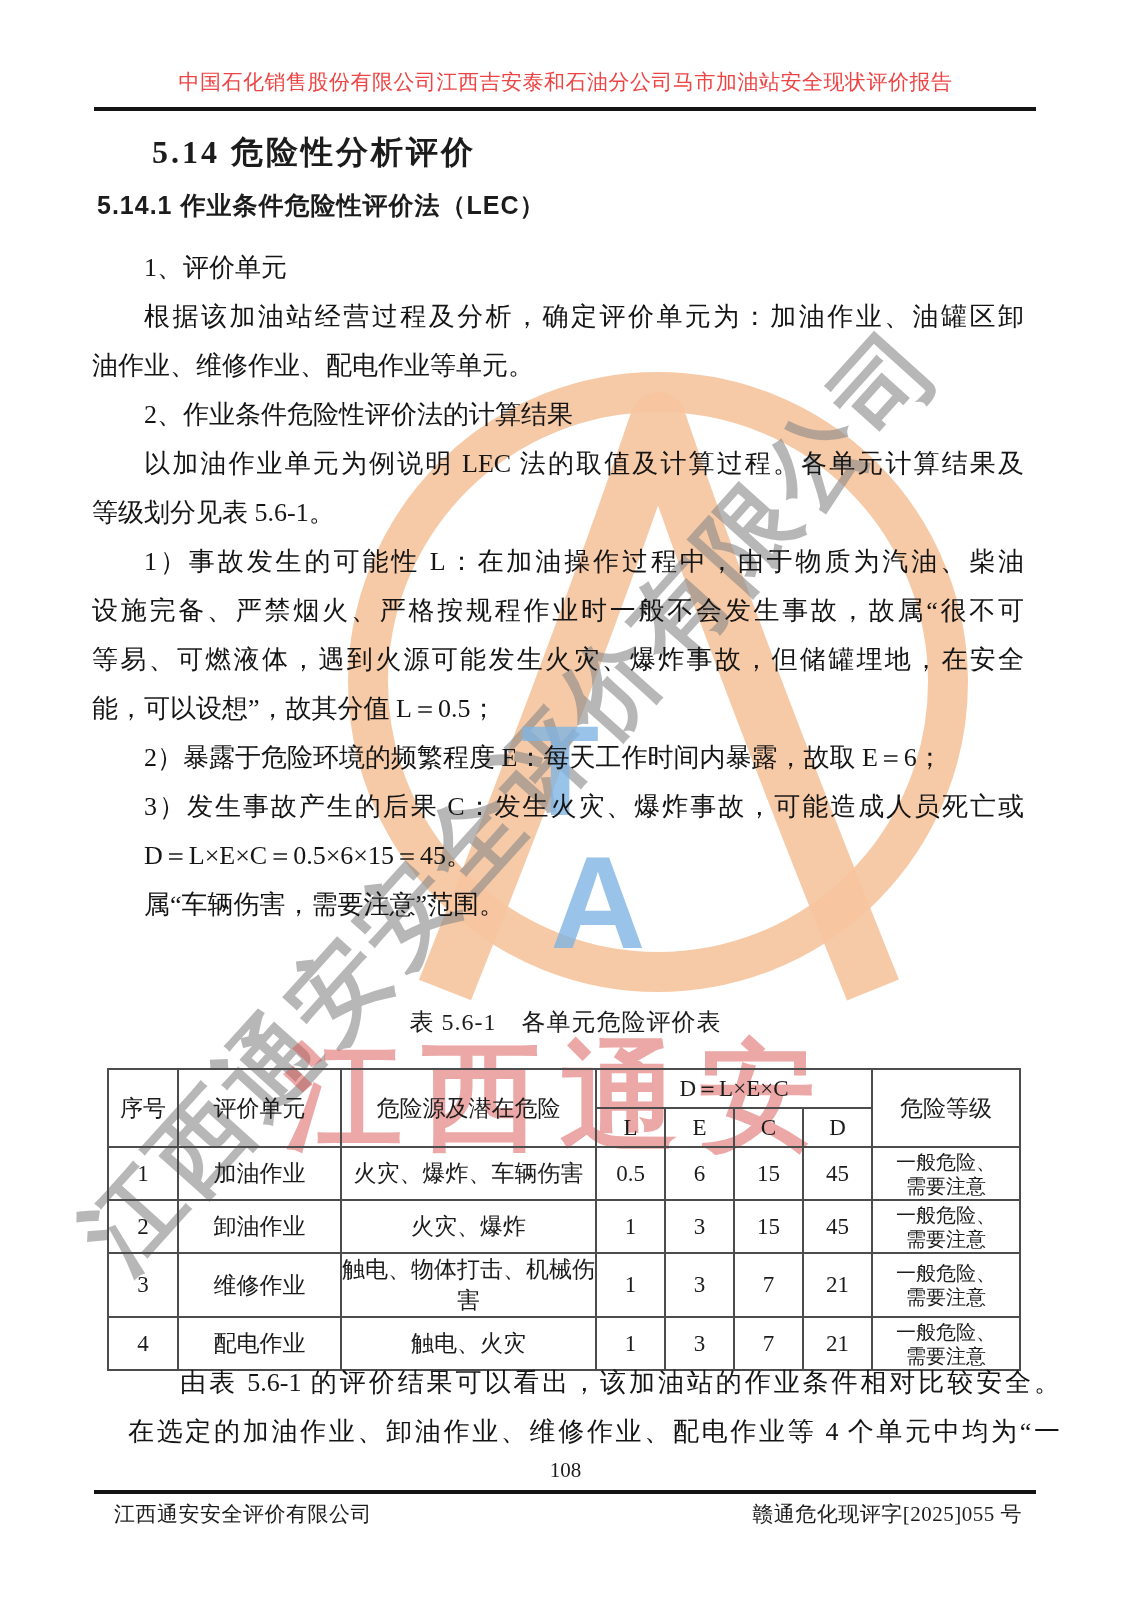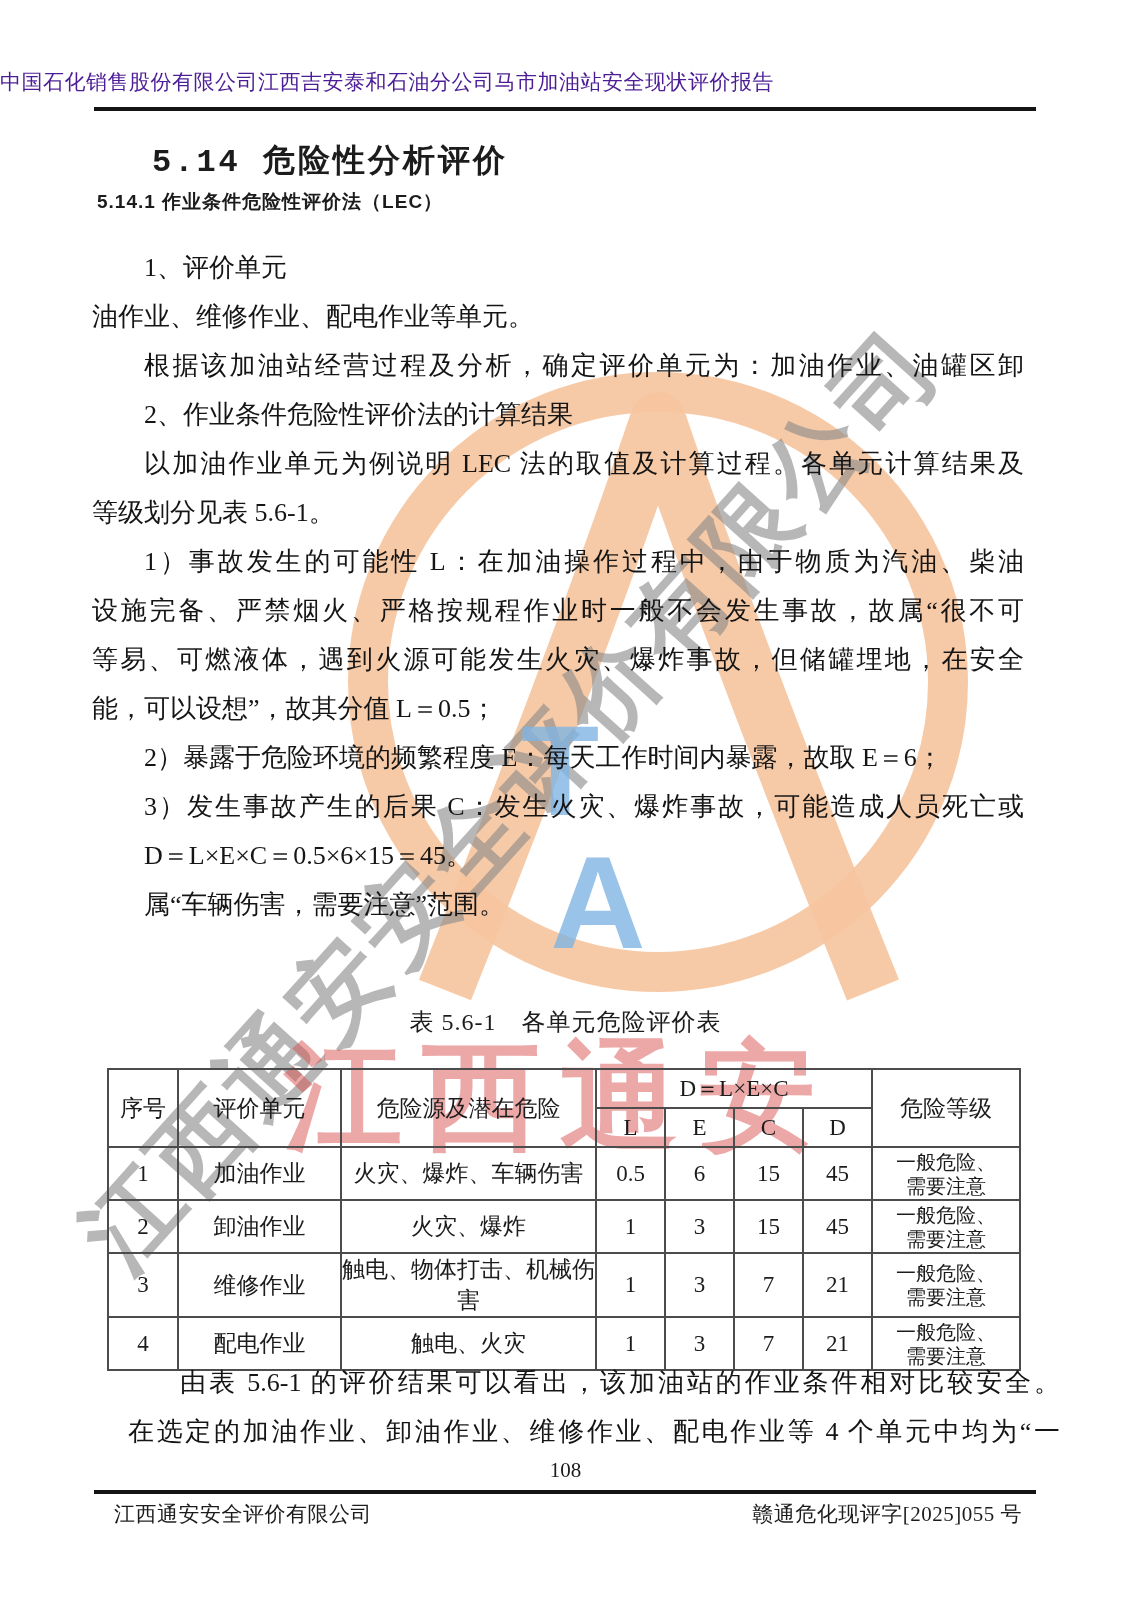--- a/index.html
+++ b/index.html
@@ -35,36 +35,35 @@
     font-weight:bold; color:rgba(128,180,226,0.80);
   }
   .wm-blue-t { left:560px; top:770px; transform:translate(-50%,-50%); font-size:128px; }
   .wm-blue-a { left:598px; top:902px; transform:translate(-50%,-50%); font-size:132px; }
 
   
   .content { position:absolute; inset:0; z-index:1; }
 
   .doc-header {
     position:absolute; top:68px; left:0; width:100%;
-    text-align:left; font-size:21px; letter-spacing:0.5px; color:#4c1d95;
+    text-align:center; font-size:21px; letter-spacing:0.5px; color:#ef4444;
   }
   .header-rule {
     position:absolute; top:107px; left:94px; width:942px; height:4px;
     background:#141414;
   }
 
   .h-section {
     position:absolute; top:131px; left:152px;
     font-size:32px; font-weight:bold; letter-spacing:3px;
-    font-family:Liberation Mono, monospace;
-    margin-top:8px;
+    font-family:Liberation Serif, serif;
   }
   .h-subsection {
     position:absolute; top:189px; left:97px;
-    font-size:19px; font-weight:bold; letter-spacing:1px;
+    font-size:25px; font-weight:bold; letter-spacing:1px;
     font-family:"Liberation Sans","DejaVu Sans",sans-serif;
   }
 
   .body-block { position:absolute; top:243px; left:92px; width:932px; }
   .bline {
     height:49px; line-height:49px; font-size:26px;
     white-space:nowrap; color:#151515;
   }
   .bline.ind { text-indent:52px; }
   .bline.j { white-space:normal; text-align:justify; text-align-last:justify; }
@@ -122,22 +121,22 @@
   <div class="content">
 
     <div class="doc-header">中国石化销售股份有限公司江西吉安泰和石油分公司马市加油站安全现状评价报告</div>
     <div class="header-rule"></div>
 
     <div class="h-section">5.14 危险性分析评价</div>
     <div class="h-subsection">5.14.1 作业条件危险性评价法（LEC）</div>
 
     <div class="body-block">
       <div class="bline ind">1、评价单元</div>
+      <div class="bline ind j">根据该加油站经营过程及分析，确定评价单元为：加油作业、油罐区卸</div>
       <div class="bline">油作业、维修作业、配电作业等单元。</div>
-      <div class="bline ind j">根据该加油站经营过程及分析，确定评价单元为：加油作业、油罐区卸</div>
       <div class="bline ind">2、作业条件危险性评价法的计算结果</div>
       <div class="bline ind j">以加油作业单元为例说明 LEC 法的取值及计算过程。各单元计算结果及</div>
       <div class="bline">等级划分见表 5.6-1。</div>
       <div class="bline ind j">1）事故发生的可能性 L：在加油操作过程中，由于物质为汽油、柴油</div>
       <div class="bline j">设施完备、严禁烟火、严格按规程作业时一般不会发生事故，故属“很不可</div>
       <div class="bline j">等易、可燃液体，遇到火源可能发生火灾、爆炸事故，但储罐埋地，在安全</div>
       <div class="bline">能，可以设想”，故其分值 L＝0.5；</div>
       <div class="bline ind">2）暴露于危险环境的频繁程度 E：每天工作时间内暴露，故取 E＝6；</div>
       <div class="bline ind j">3）发生事故产生的后果 C：发生火灾、爆炸事故，可能造成人员死亡或</div>
       <div class="bline ind">D＝L×E×C＝0.5×6×15＝45。</div>

